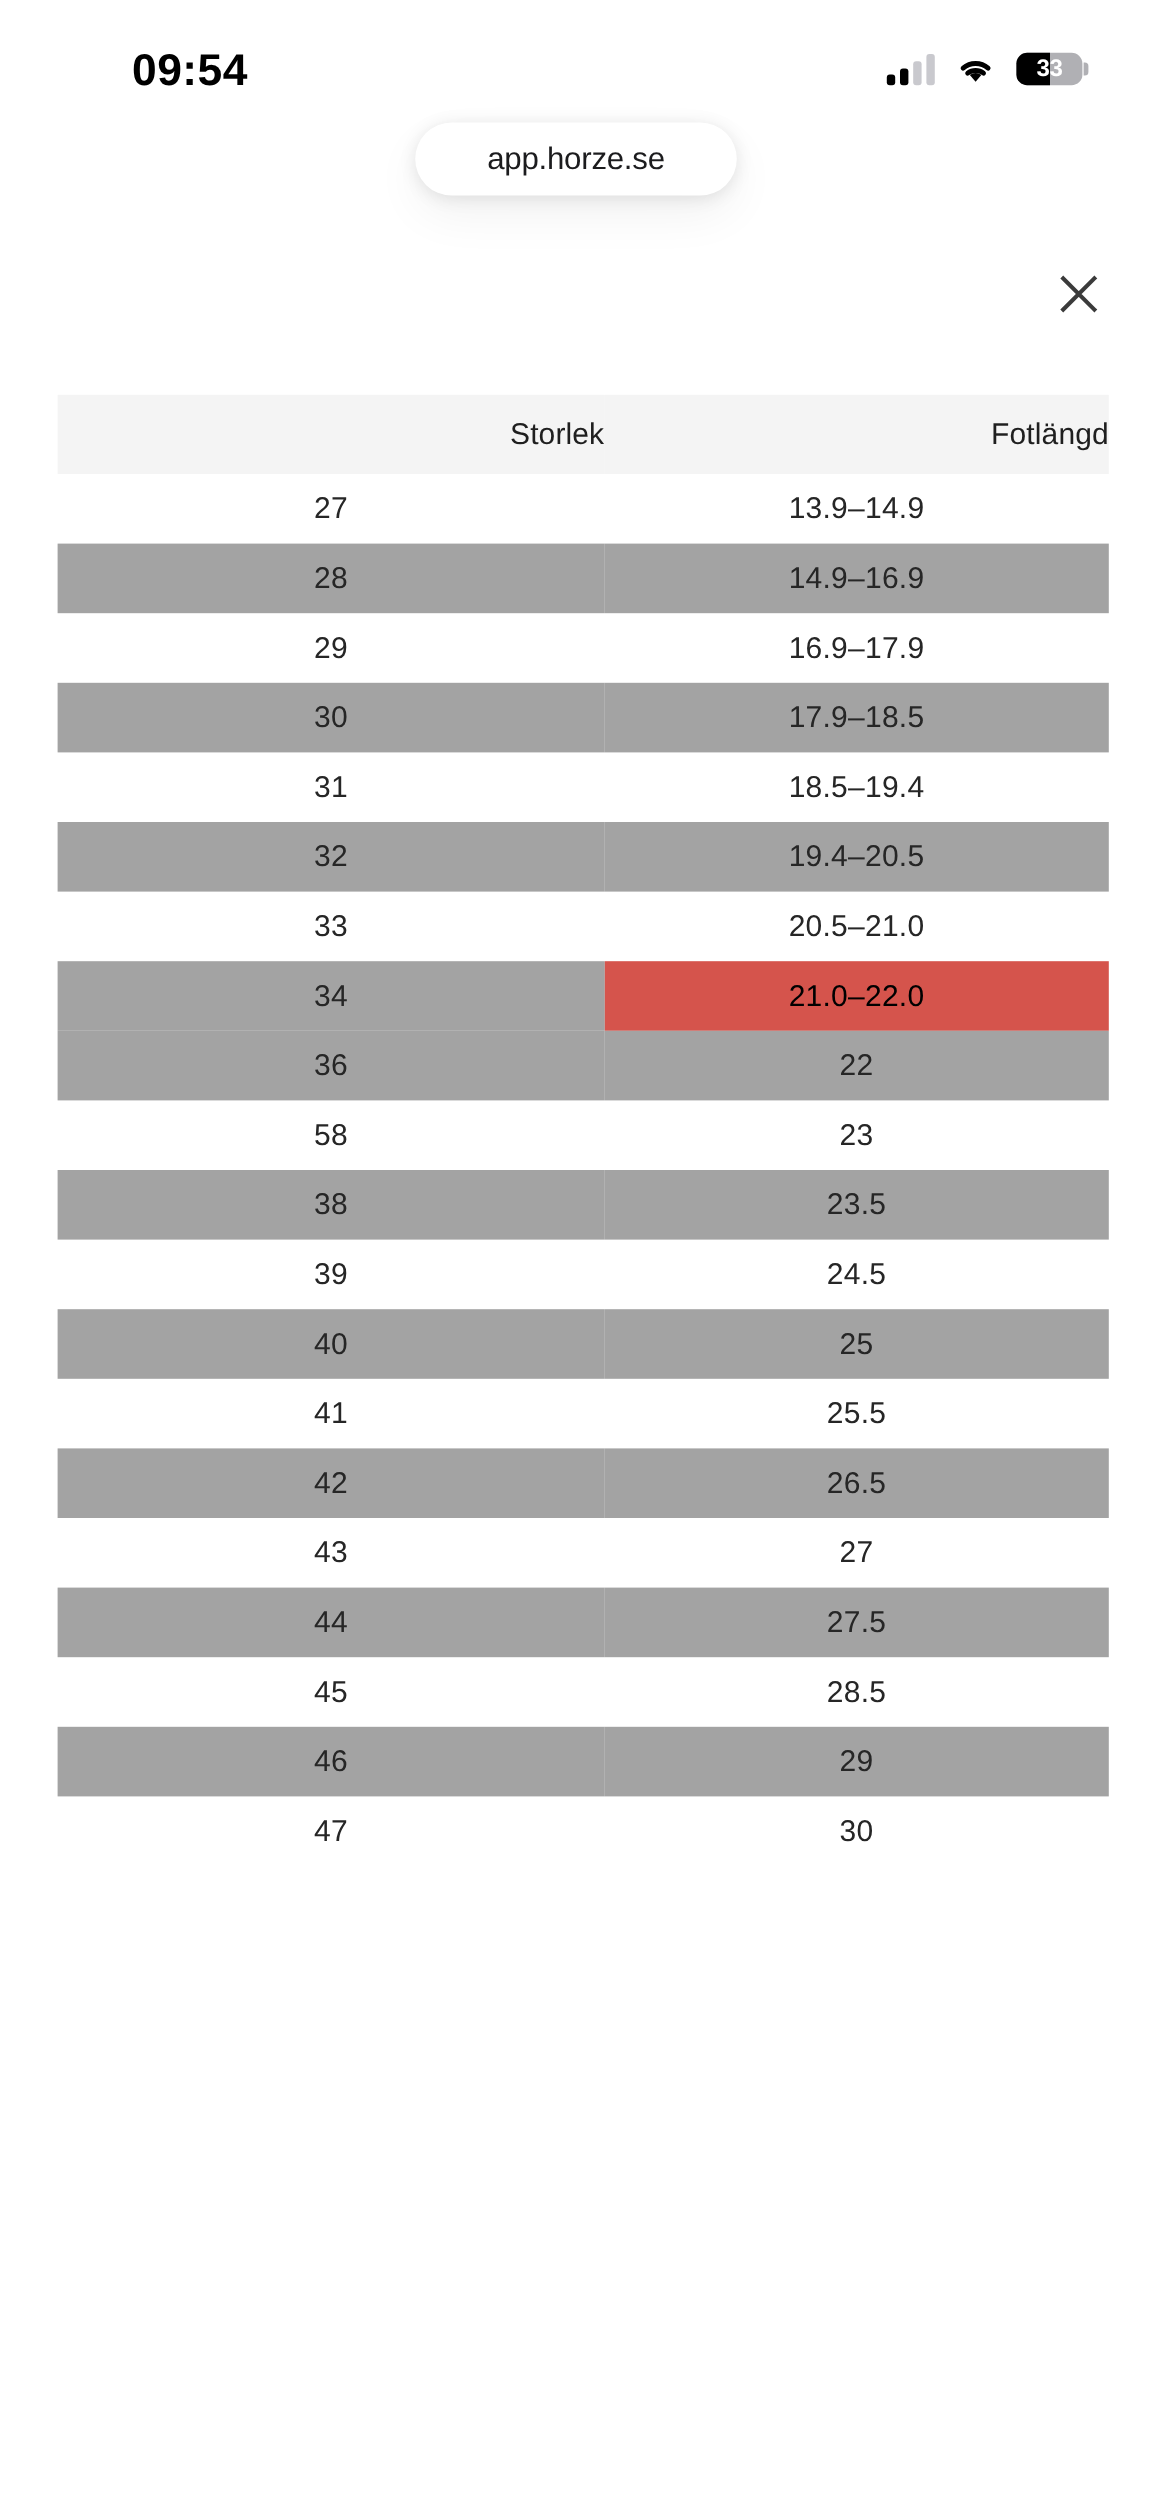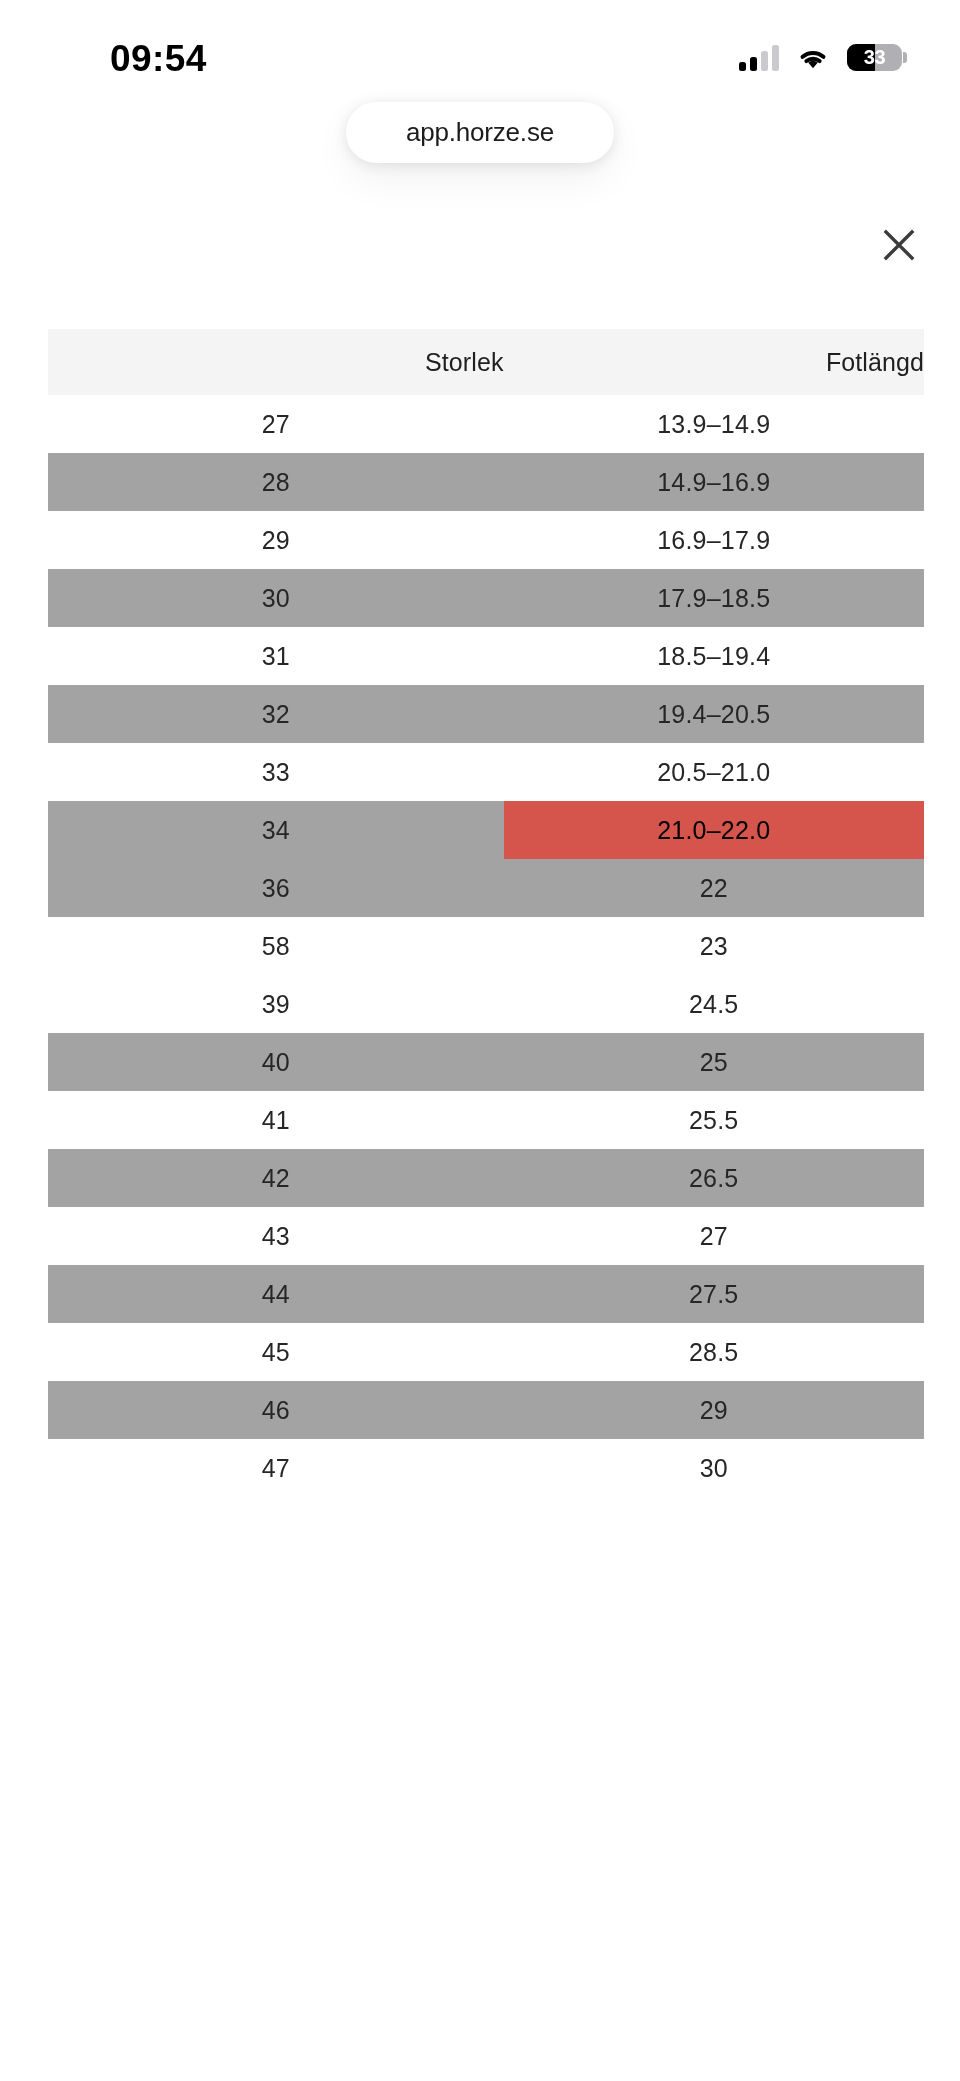--- a/index.html
+++ b/index.html
@@ -289,20 +289,24 @@
             <td class="highlight">21.0–22.0</td>
           </tr>
           <tr class="alt">
             <td>36</td>
             <td>22</td>
           </tr>
           <tr>
             <td>58</td>
             <td>23</td>
           </tr>
+          <tr class="alt">
+            <td>38</td>
+            <td>23.5</td>
+          </tr>
           <tr>
             <td>39</td>
             <td>24.5</td>
           </tr>
           <tr class="alt">
             <td>40</td>
             <td>25</td>
           </tr>
           <tr>
             <td>41</td>

